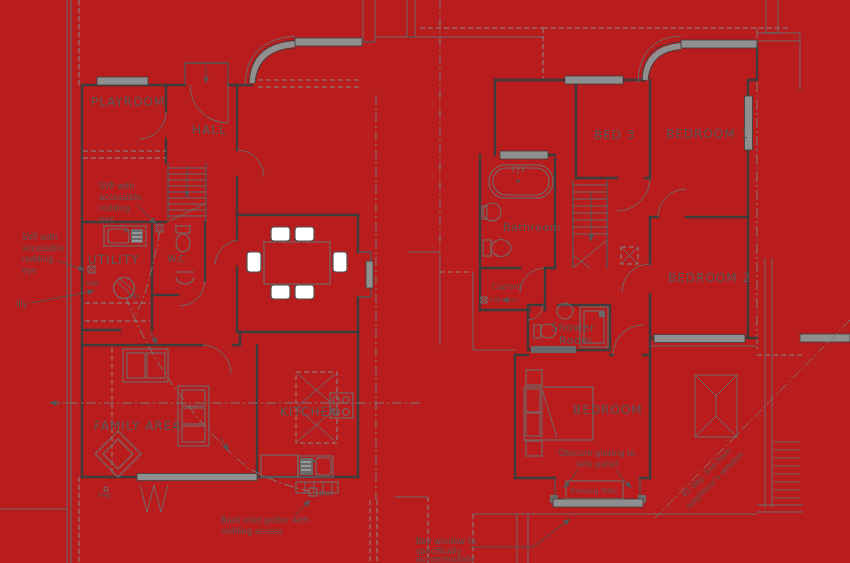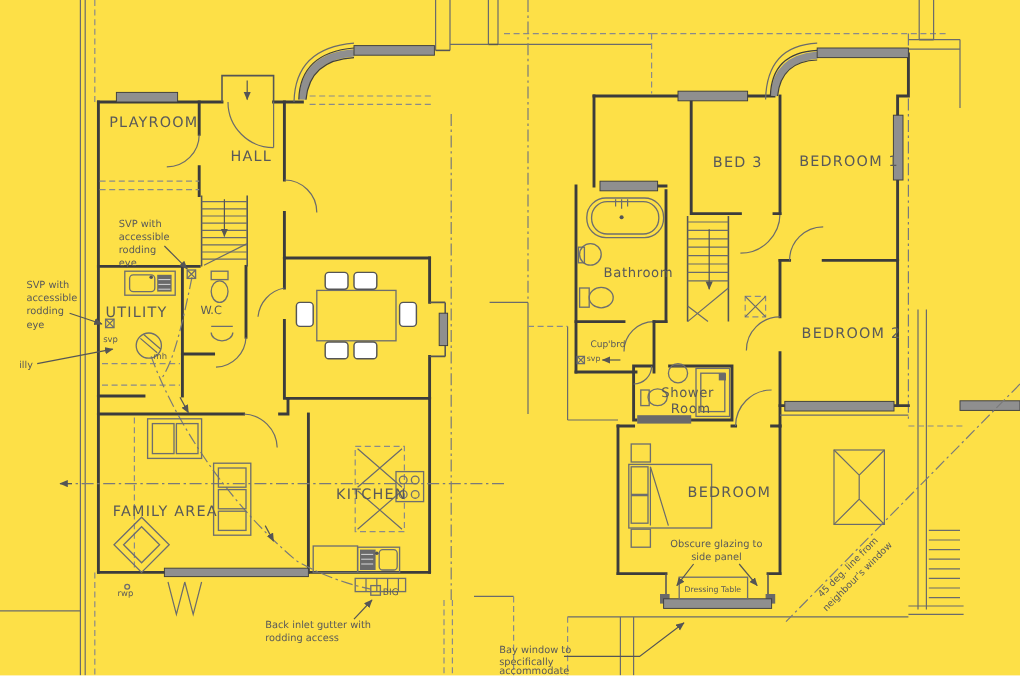--- a/index.html
+++ b/index.html
@@ -1,16 +1,16 @@
 <!DOCTYPE html>
 <html><head>
 <meta charset="utf-8">
 <style>
   html,body{margin:0;padding:0;background:#fff;}
-  #stage{position:relative;width:850px;height:563px;background:#fde047;overflow:hidden;
+  #stage{position:relative;width:850px;height:563px;background:#b91c1c;overflow:hidden;
          font-family:"DejaVu Sans",sans-serif;}
   svg{display:block}
   .wall{stroke:#3c3c3c;stroke-width:2.4;fill:none;stroke-linecap:square}
   .thin{stroke:#6b6b6b;stroke-width:1;fill:none}
   .thin2{stroke:#555;stroke-width:1.3;fill:none}
   .dash{stroke:#8a8a8a;stroke-width:1;stroke-dasharray:5 3;fill:none}
   .dashdot{stroke:#7a7a7a;stroke-width:1;stroke-dasharray:10 3 2 3;fill:none}
   .win{fill:#8f8f8f;stroke:#3f3f3f;stroke-width:0.8}
   .winline{stroke:#8f8f8f;stroke-width:6;fill:none}
   .winedge{stroke:#3f3f3f;stroke-width:1;fill:none}

